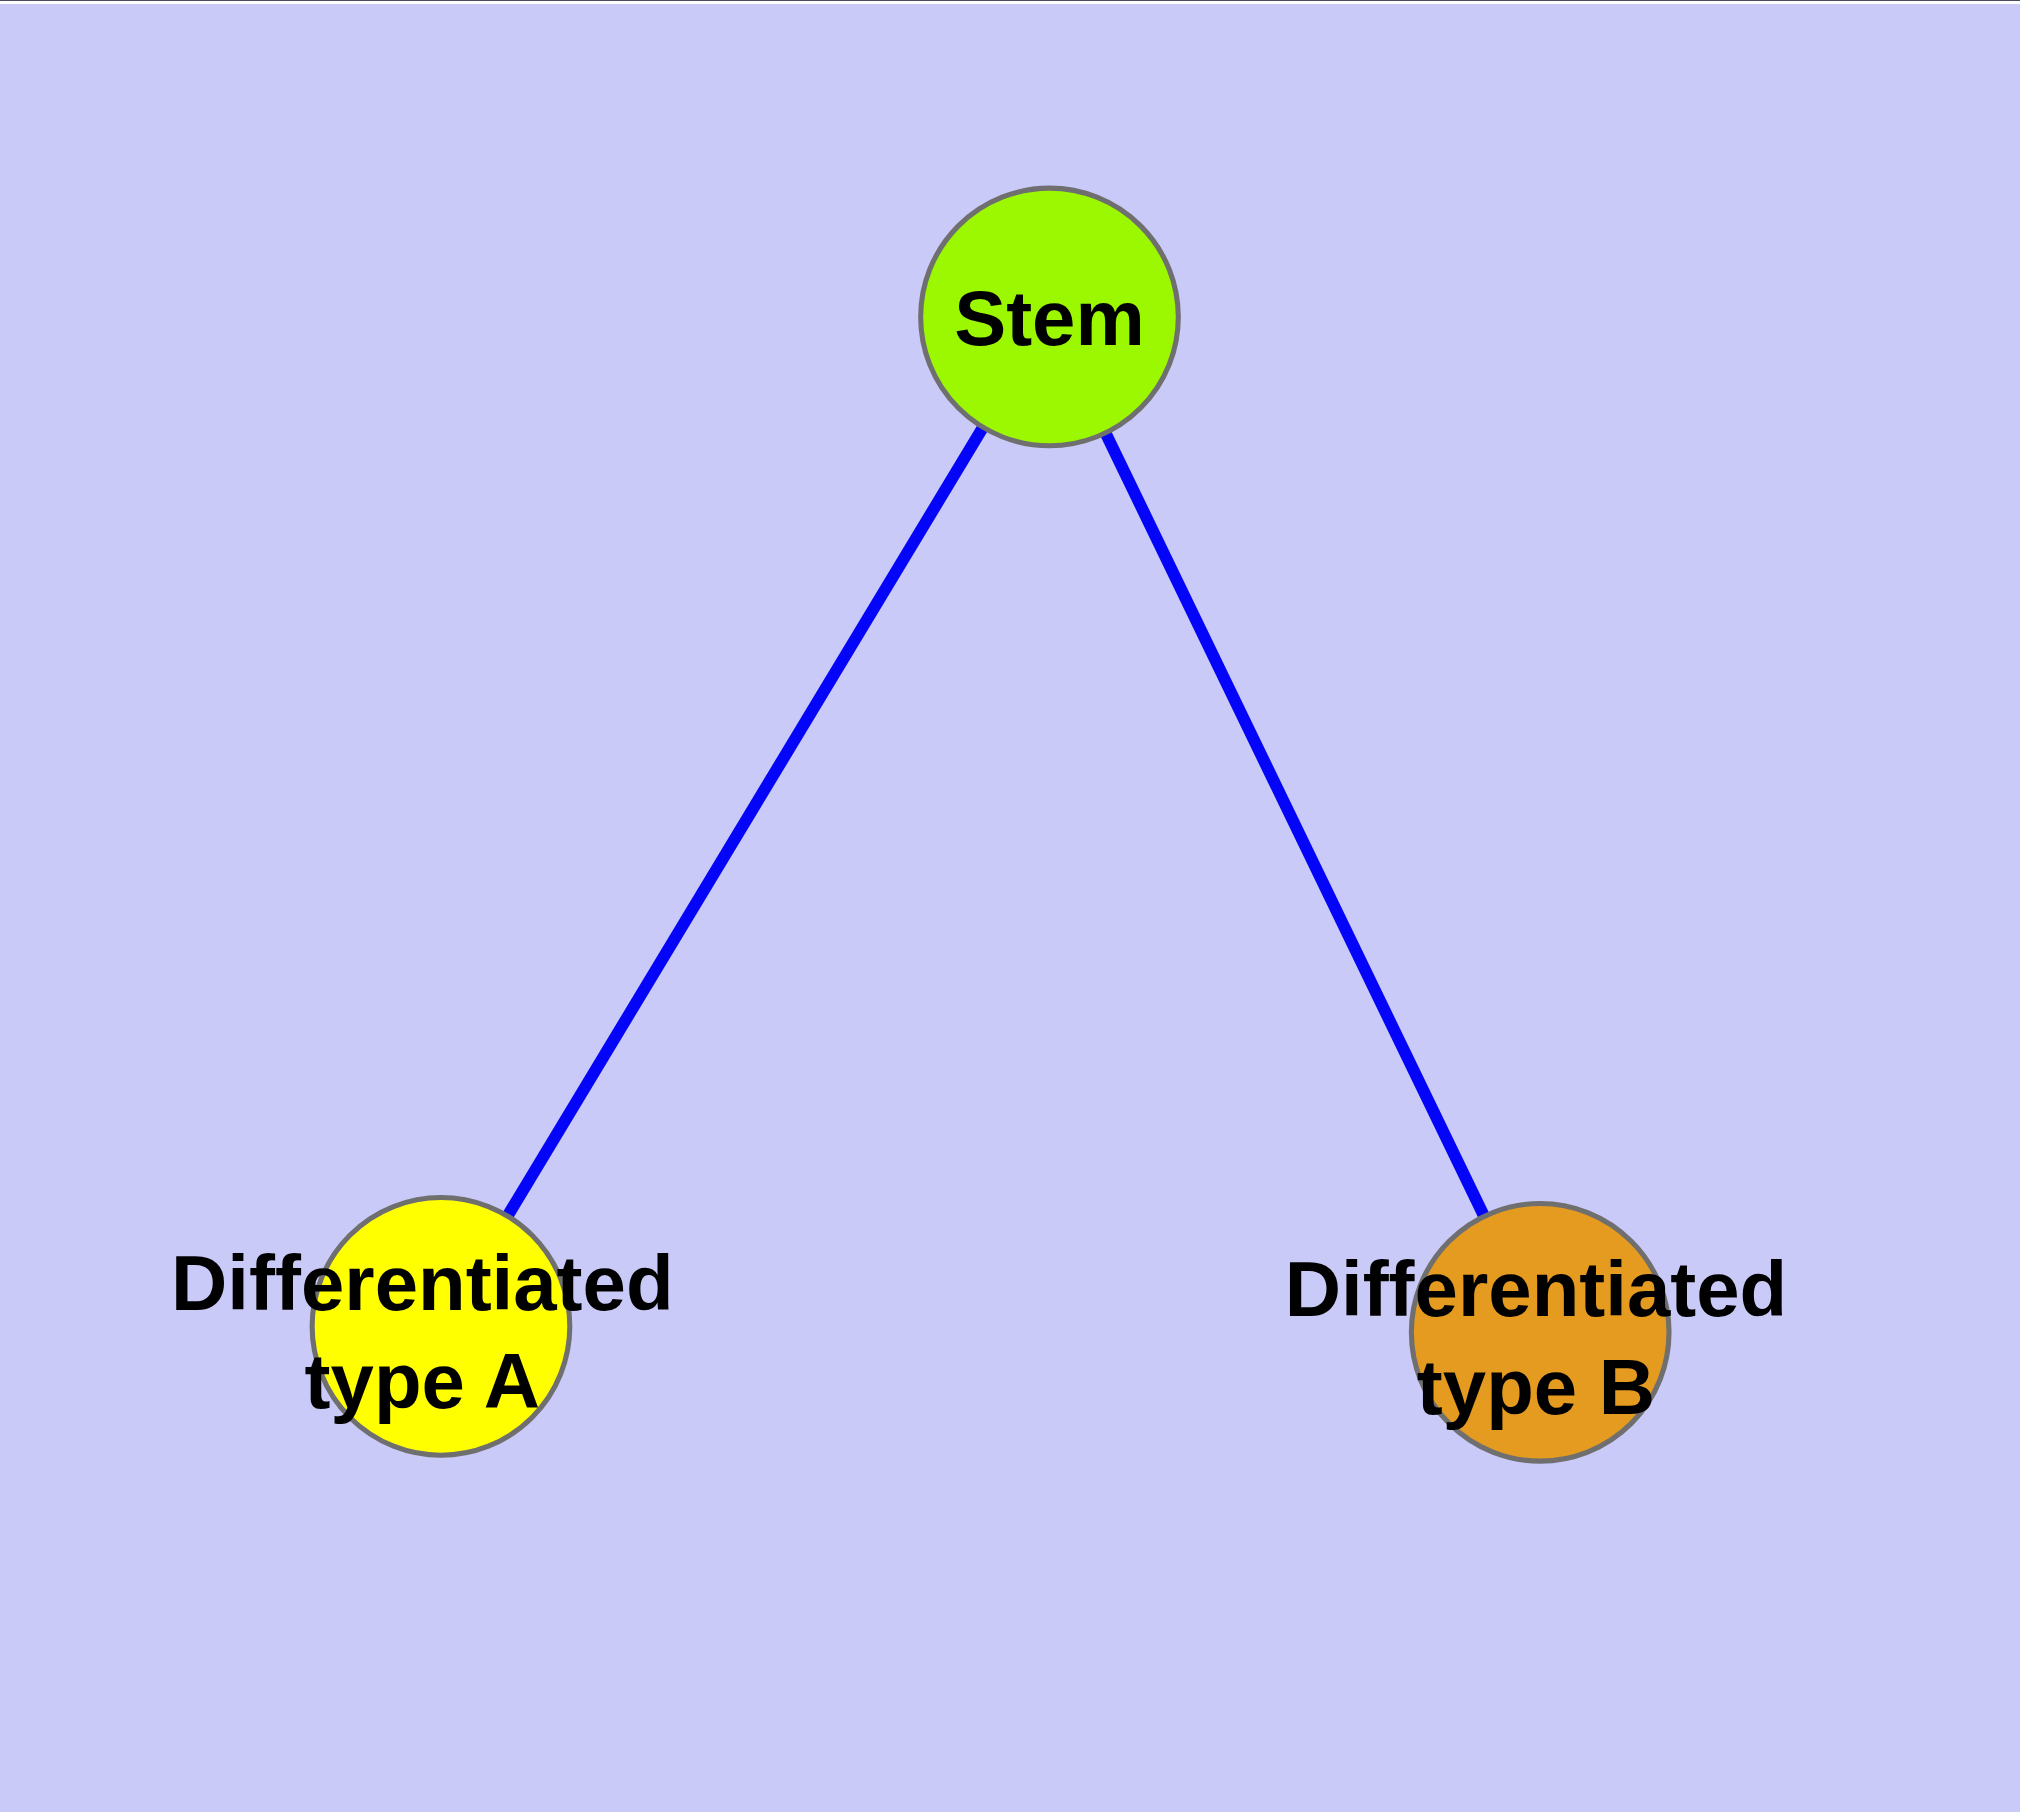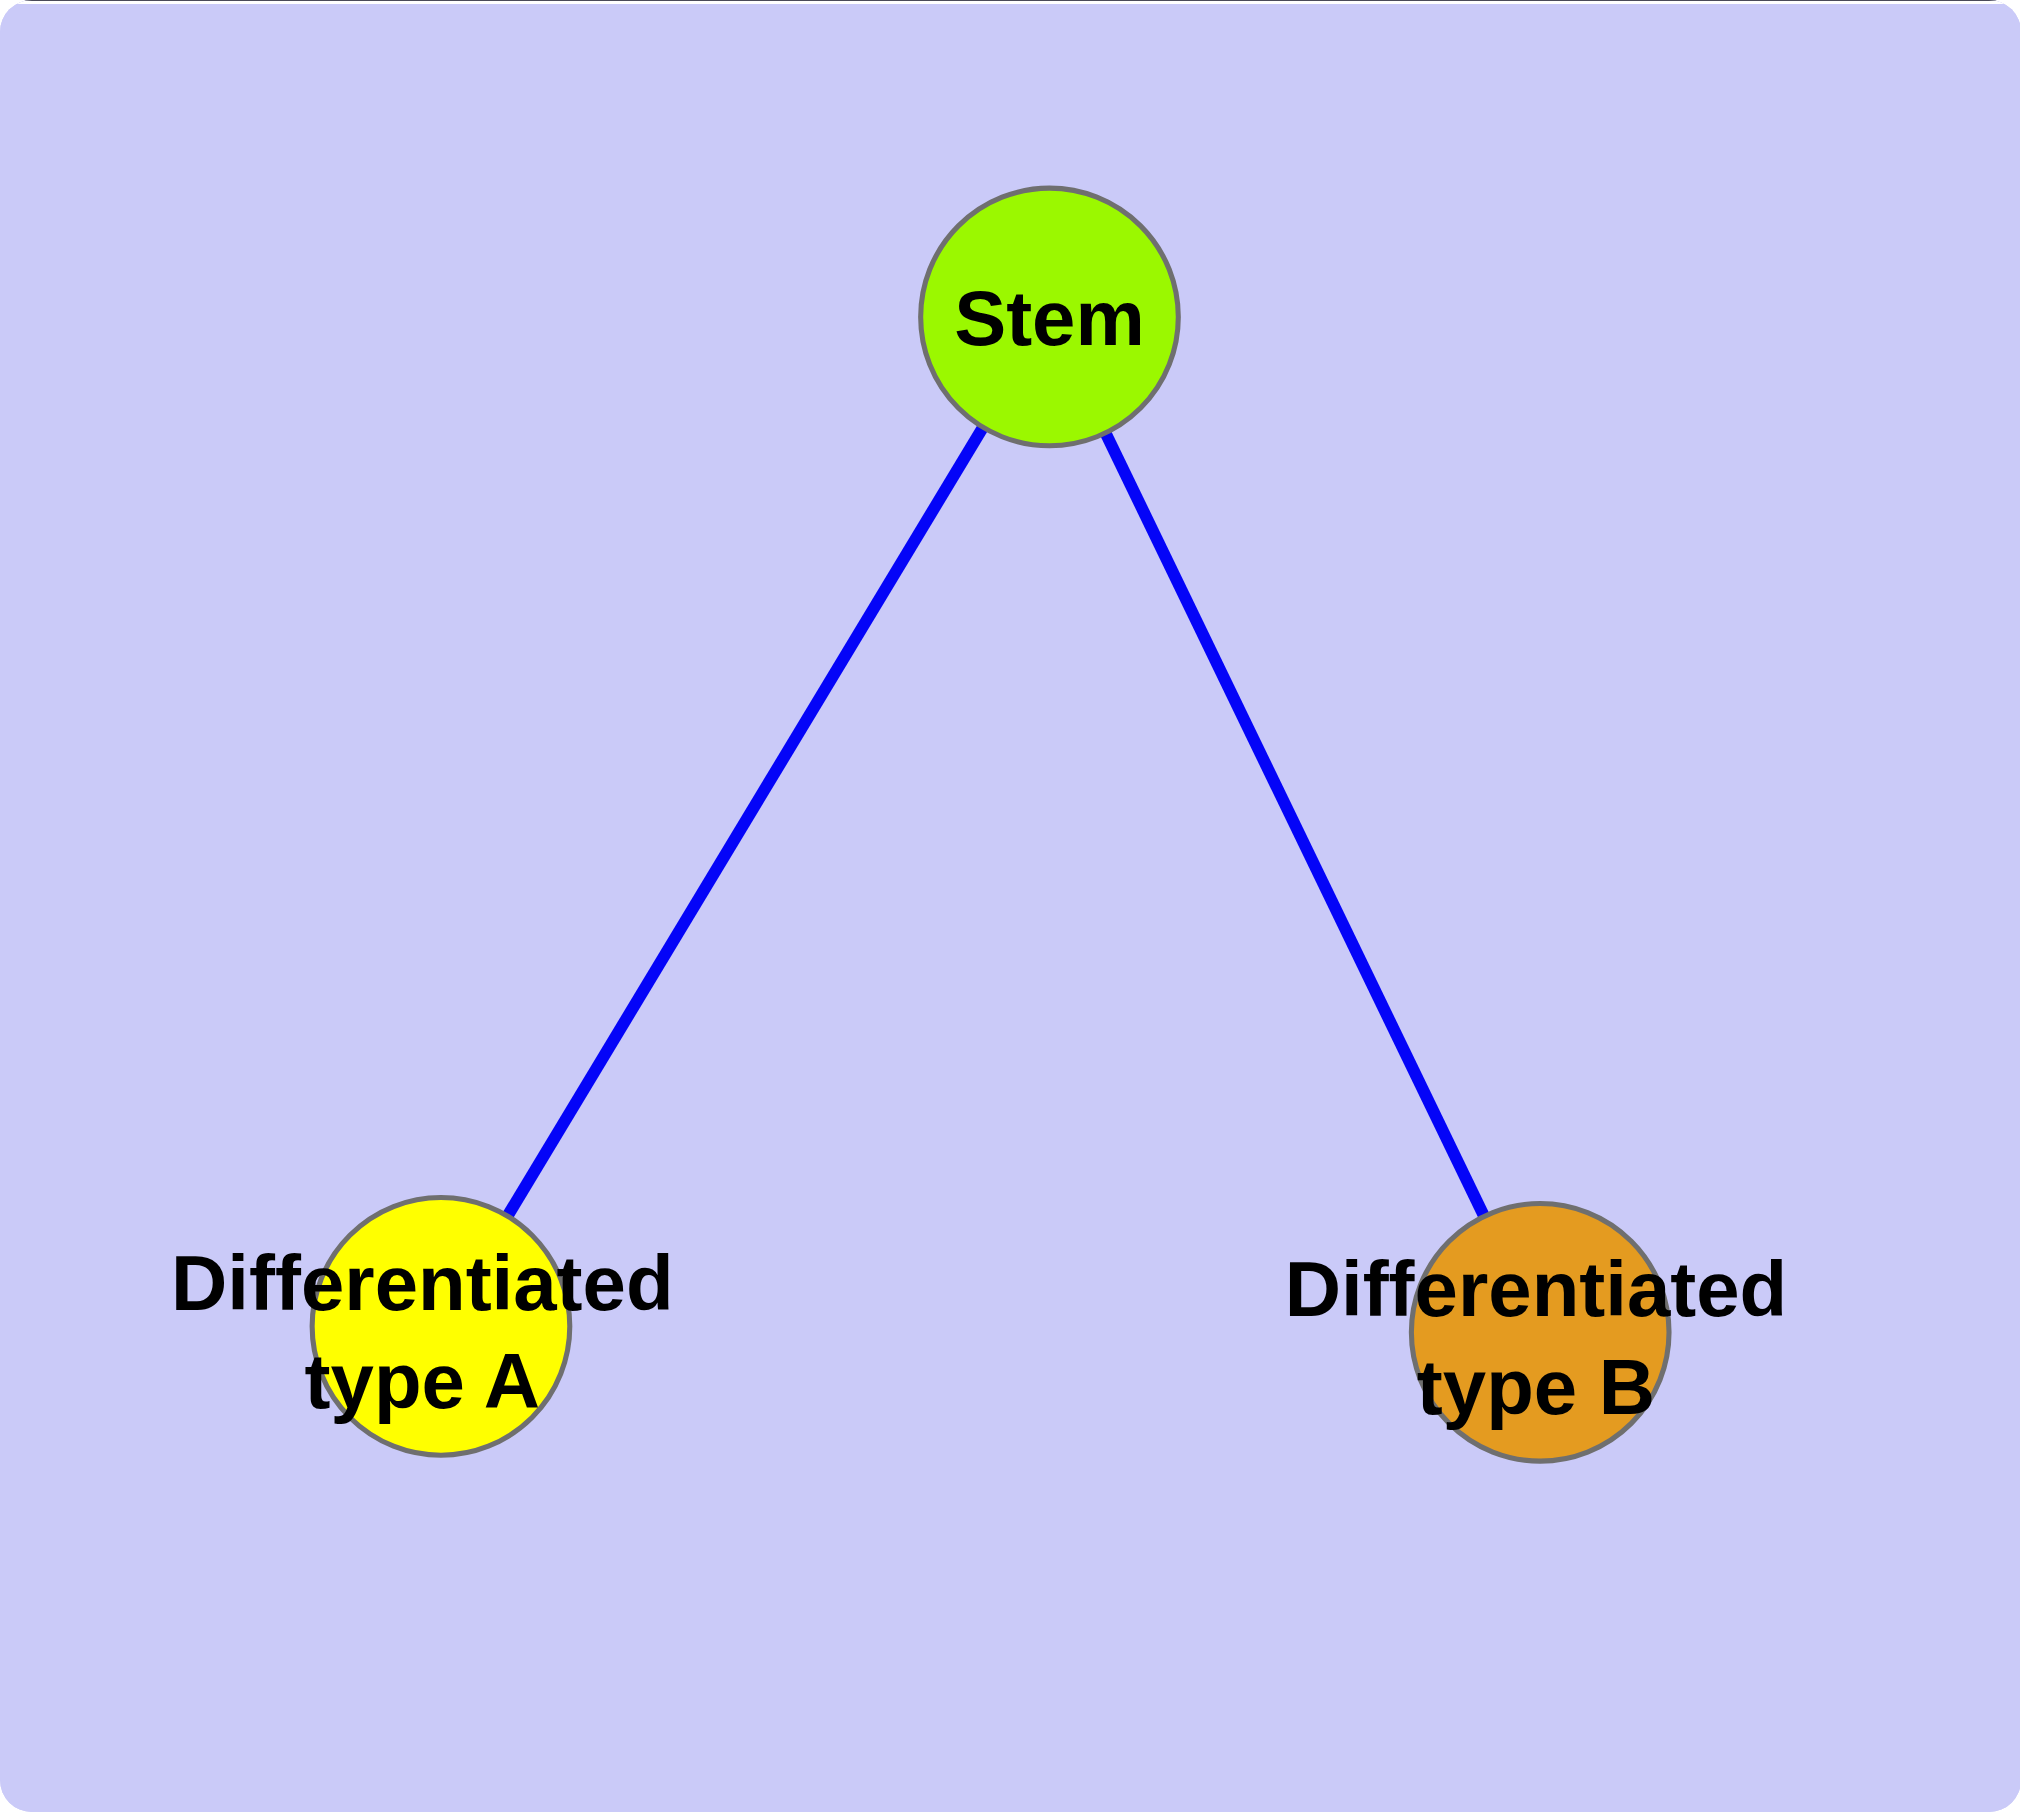--- a/index.html
+++ b/index.html
@@ -6,21 +6,20 @@
   html, body {
     margin: 0;
     padding: 0;
   }
   .canvas {
     position: relative;
     width: 2021px;
     height: 1812px;
     overflow: hidden;
     background: #cacaf8;
-    border-radius: 32px;
   }
   .top-edge-artifact {
     position: absolute;
     top: 0;
     left: 0;
     width: 100%;
     height: 4.2px;
     background: #ffffff;
     border-top: 1.7px solid #4a4a58;
     box-sizing: border-box;

